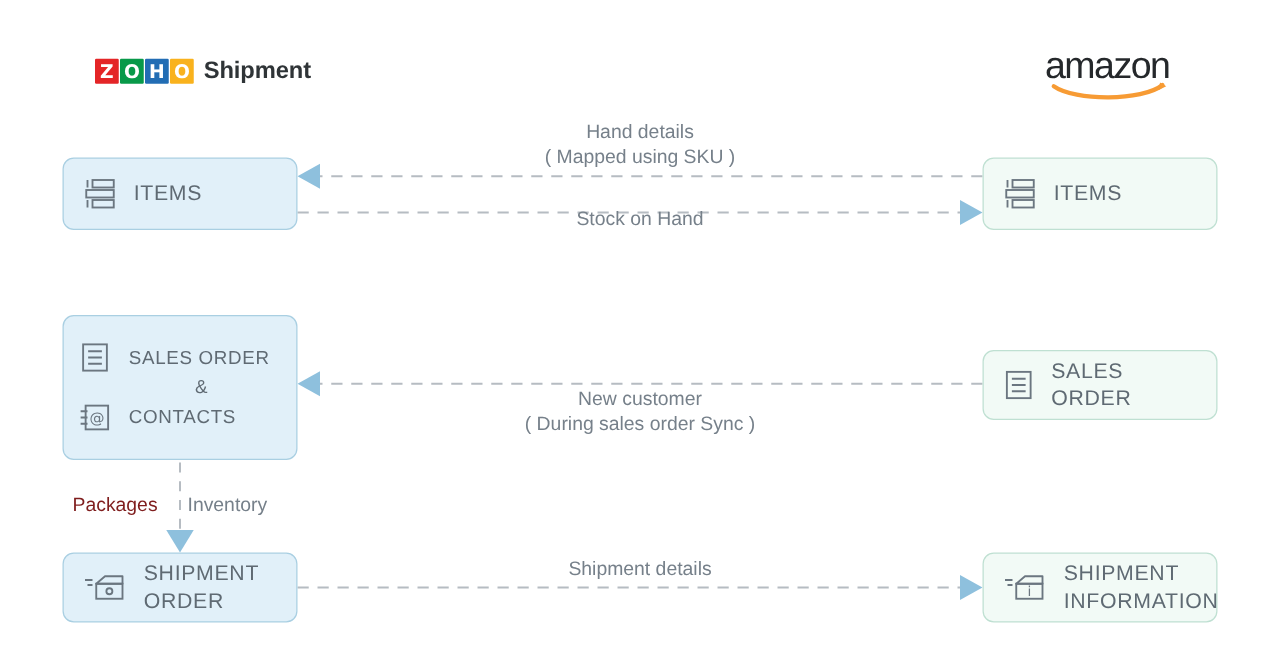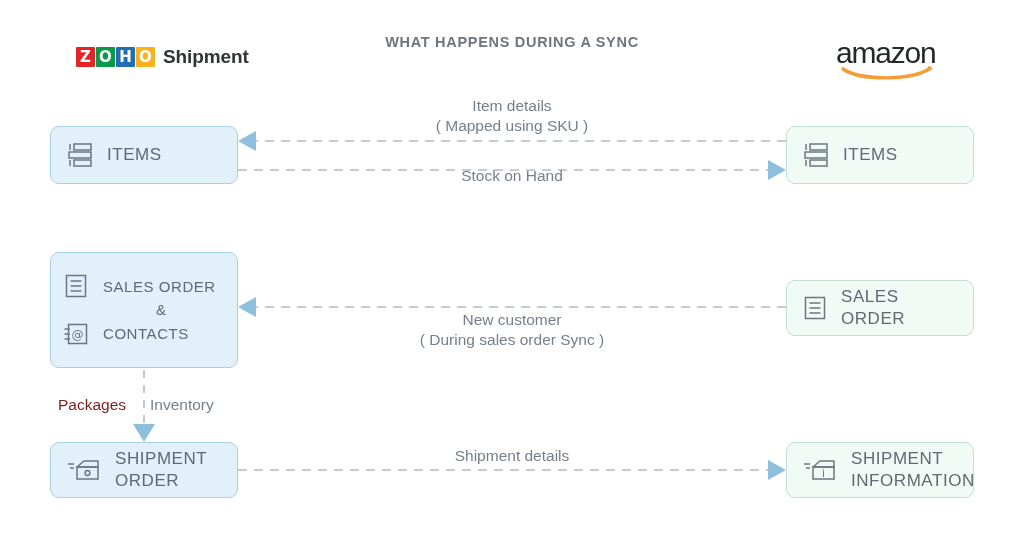--- a/index.html
+++ b/index.html
@@ -168,21 +168,20 @@
   <div class="abs" id="zoho-logo">
     <div class="zoho-tiles">
       <span class="zoho-tile t0">Z</span>
       <span class="zoho-tile t1">O</span>
       <span class="zoho-tile t2">H</span>
       <span class="zoho-tile t3">O</span>
     </div>
     <span id="zoho-wordmark">Shipment</span>
   </div>
 
-  <div class="abs" id="diagram-title">WHAT HAPPENS DURING A SYNC</div>
 
   <div class="abs" id="amazon-logo">
     <div id="amazon-wordmark">amazon</div>
     <svg id="amazon-smile" viewBox="0 0 96 16">
       <path d="M3 5 C 20 17, 74 17, 90 4" stroke="#f79b34" stroke-width="3.4" fill="none" stroke-linecap="round"></path>
       <path d="M88 2 L93 5 L87 8 Z" fill="#f79b34"></path>
     </svg>
   </div>
 
   <svg class="overlay" viewBox="0 0 1024 533">
@@ -196,21 +195,21 @@
     <line x1="786" y1="307" x2="252" y2="307" stroke="#b6bcc2" stroke-width="1.6" stroke-dasharray="9 7"></line>
     <polygon points="238,307 256,297 256,317" fill="#8ec0dd"></polygon>
 
     <line x1="144" y1="370" x2="144" y2="424" stroke="#b6bcc2" stroke-width="1.6" stroke-dasharray="8 7"></line>
     <polygon points="144,442 133,424 155,424" fill="#8ec0dd"></polygon>
 
     <line x1="238" y1="470" x2="772" y2="470" stroke="#b6bcc2" stroke-width="1.6" stroke-dasharray="9 7"></line>
     <polygon points="786,470 768,460 768,480" fill="#8ec0dd"></polygon>
   </svg>
 
-  <div class="abs conn-label" id="label-item-details">Item details
+  <div class="abs conn-label" id="label-item-details">Hand details
 ( Mapped using SKU )</div>
   <div class="abs conn-label" id="label-stock-on-hand">Stock on Hand</div>
   <div class="abs conn-label" id="label-shipment-details">Shipment details</div>
   <div class="abs conn-label" id="label-new-customer">New customer
 ( During sales order Sync )</div>
   <div class="abs" id="label-packages">Packages</div>
   <div class="abs" id="label-invoices">Inventory</div>
 
   <div class="abs node left" id="node-items-left">
     <svg class="icon" width="26" height="28" viewBox="0 0 26 28">

